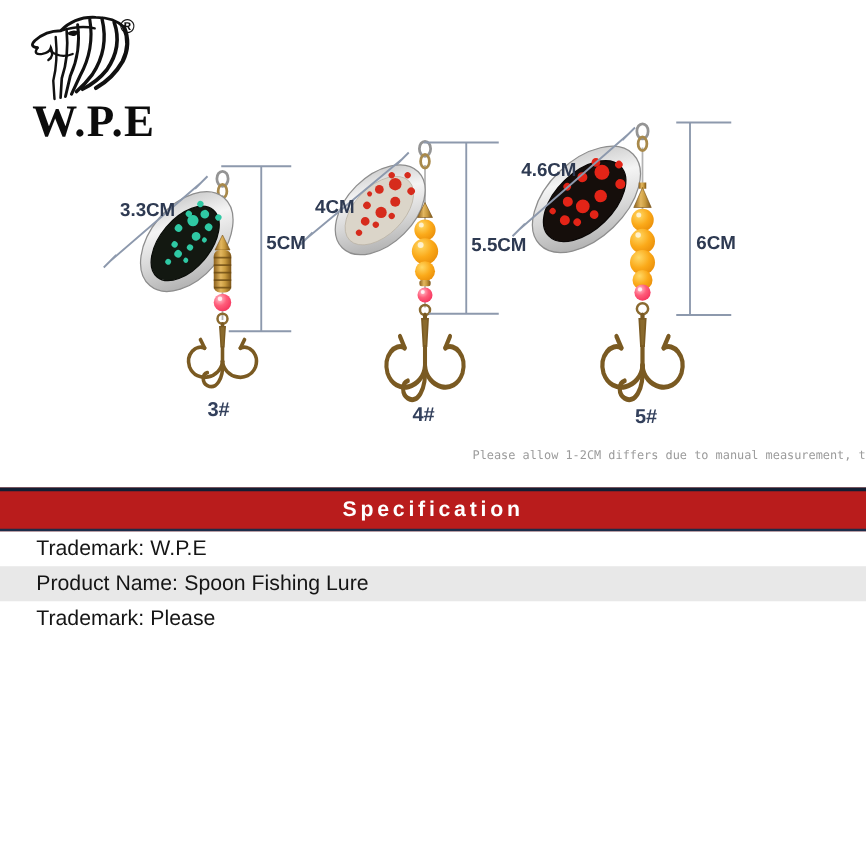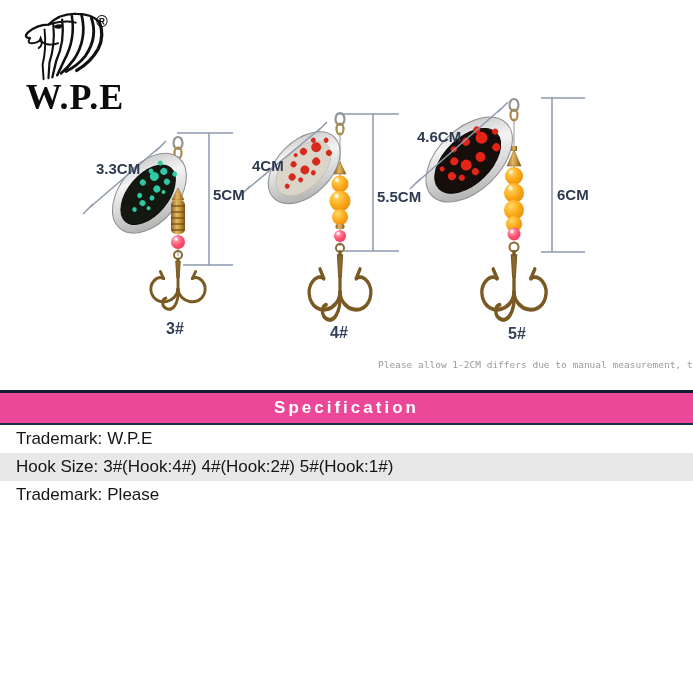--- a/index.html
+++ b/index.html
@@ -11,26 +11,26 @@
   .brand{position:absolute;left:10px;top:76px;width:130px;text-align:center;
          font-family:"Liberation Serif",serif;font-weight:bold;font-size:36px;
          letter-spacing:1px;color:#0c0c0c;}
   
   .lure-svg{position:absolute;left:0;top:0;width:693px;height:390px;}
   .dim{position:absolute;font-weight:bold;font-size:15px;color:#2e3a52;z-index:5;white-space:nowrap;}
   .size-label{position:absolute;font-weight:bold;font-size:16px;color:#33405c;z-index:5;}
   .note{position:absolute;left:378px;top:359px;width:315px;font-family:"DejaVu Sans Mono",monospace;
         font-size:9.5px;color:#9b9b9b;white-space:nowrap;z-index:5;}
   
-  .spec-bar{position:absolute;left:0;top:390px;width:693px;height:30px;background:#ec4899;
+  .spec-bar{position:absolute;left:0;top:390px;width:693px;height:30px;background:#b91c1c;
             border-top:3px solid #131e33;border-bottom:2px solid #1d2c49;
             display:flex;align-items:center;justify-content:center;
             color:#ffffff;font-weight:bold;font-size:17px;letter-spacing:3px;}
   .spec-table{position:absolute;left:0;top:425px;width:693px;}
-  .spec-row{height:28px;line-height:28px;padding-left:16px;font-size:17px;color:#151515;
+  .spec-row{height:28px;line-height:28px;padding-left:29px;font-size:17px;color:#151515;
             white-space:nowrap;}
   .spec-row:nth-child(even){background:#e8e8e8;}
   .spec-row .lbl{margin-right:5px;}
 </style>
 </head>
 <body>
 
 <div class="canvas">
 
   <svg class="logo-eagle" viewBox="0 0 92 78">
@@ -217,20 +217,20 @@
 
   <div class="note">Please allow 1-2CM differs due to manual measurement, thanks!</div>
 
   <div class="spec-bar">Specification</div>
 
   <div class="spec-table">
     <div class="spec-row">
       <span class="lbl">Trademark:</span><span>W.P.E</span>
     </div>
     <div class="spec-row">
-      <span class="lbl">Hook Size:</span><span>3#(Hook:4#) 4#(Hook:2#) 5#(Hook:1#)</span>
+      <span class="lbl">Product Name:</span><span>Spoon Fishing Lure</span>
     </div>
     <div class="spec-row">
       <span class="lbl">Trademark:</span><span>Please</span>
     </div>
   </div>
 
 </div>
 
 </body></html>

